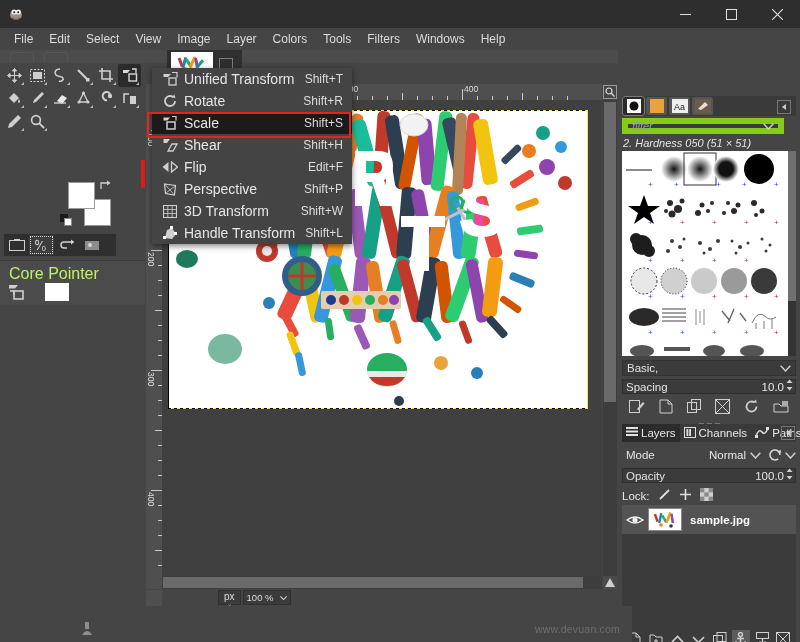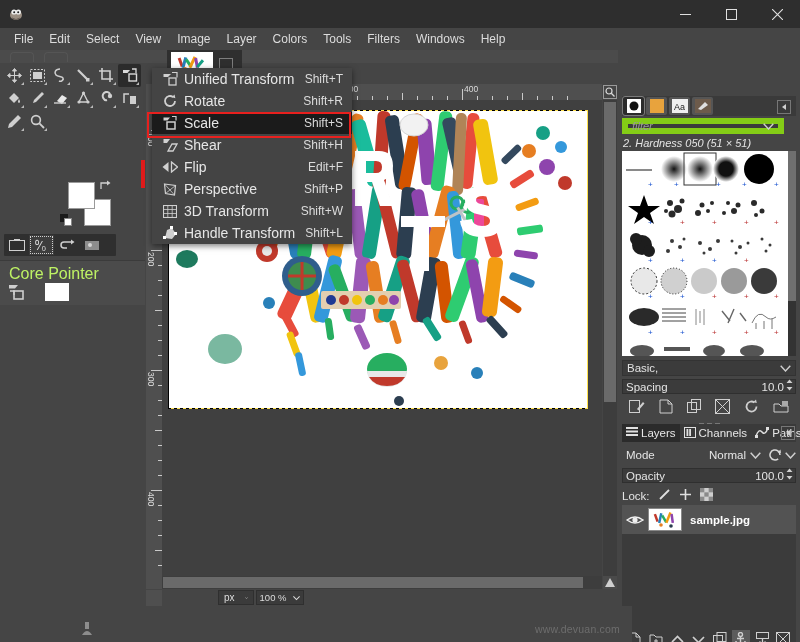--- a/index.html
+++ b/index.html
@@ -120,21 +120,21 @@
 
   .scroll-v{position:absolute;right:1px;top:50px;width:14px;height:490px;background:#3d3d3d;}
   .scroll-v .thumb{position:absolute;left:1px;top:2px;width:12px;height:300px;background:#6a6a6a;}
   .scroll-h{position:absolute;left:17px;bottom:17px;width:440px;height:13px;background:#3d3d3d;}
   .scroll-h .thumb{position:absolute;left:1px;top:1px;width:420px;height:11px;background:#6a6a6a;}
   .nav-btn{position:absolute;right:1px;bottom:17px;width:14px;height:13px;background:#4a4a4a;}
 
   
   .statusbar{position:absolute;left:0;bottom:0;width:473px;height:17px;background:#454545;display:flex;align-items:center;}
   .qm{width:16px;height:16px;margin-left:1px;background:#4f4f4f;}
-  .unit-box{height:15px;background:#3b3b3b;display:flex;align-items:center;border:1px solid #2f2f2f;margin-left:56px;}
+  .unit-box{height:15px;background:#3b3b3b;display:flex;align-items:center;border:1px solid #2f2f2f;margin-left:56px;flex-direction:column;}
   .unit-box span{font-size:10px;padding:0 5px;color:#dcdcdc;}
   .zoom-box{height:15px;background:#3b3b3b;display:flex;align-items:center;border:1px solid #2f2f2f;margin-left:2px;}
   .zoom-box span{font-size:9.5px;padding:0 3px;color:#dcdcdc;}
   .caret{width:13px;height:13px;display:flex;align-items:center;justify-content:center;}
   .status-msg{margin-left:6px;font-size:12px;color:#dfdfdf;white-space:nowrap;}
 
   
   .rdock{position:absolute; left:618px; top:50px; width:182px; height:556px; background:#454545;margin-top:44px;}
   .rd-tabs{position:absolute;left:4px;top:2px;width:174px;height:20px;background:#3a3a3a;display:flex;align-items:center;}
   .rdtab{width:21px;height:18px;margin:0 1px;display:flex;align-items:center;justify-content:center;background:#555;border-radius:2px;}

